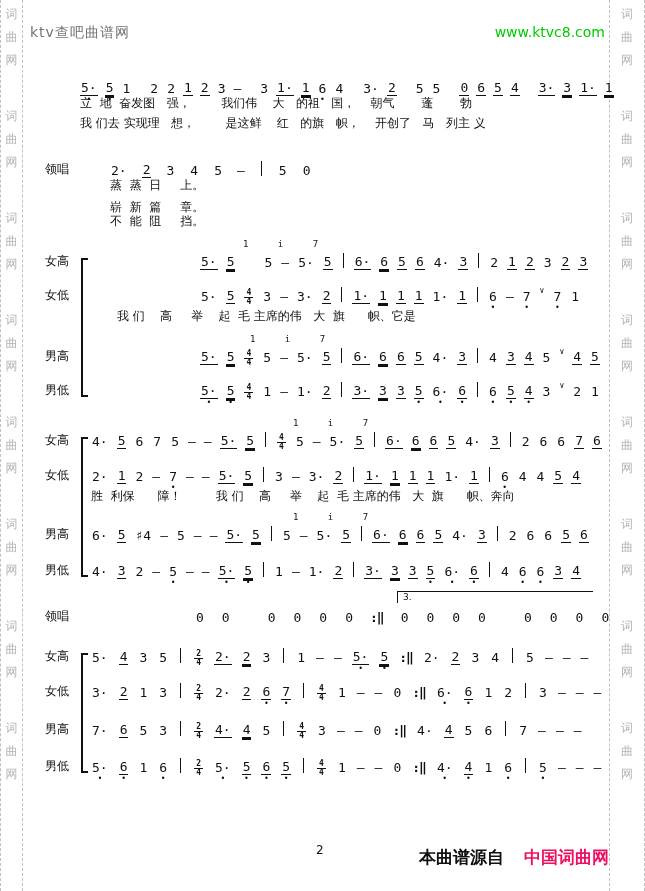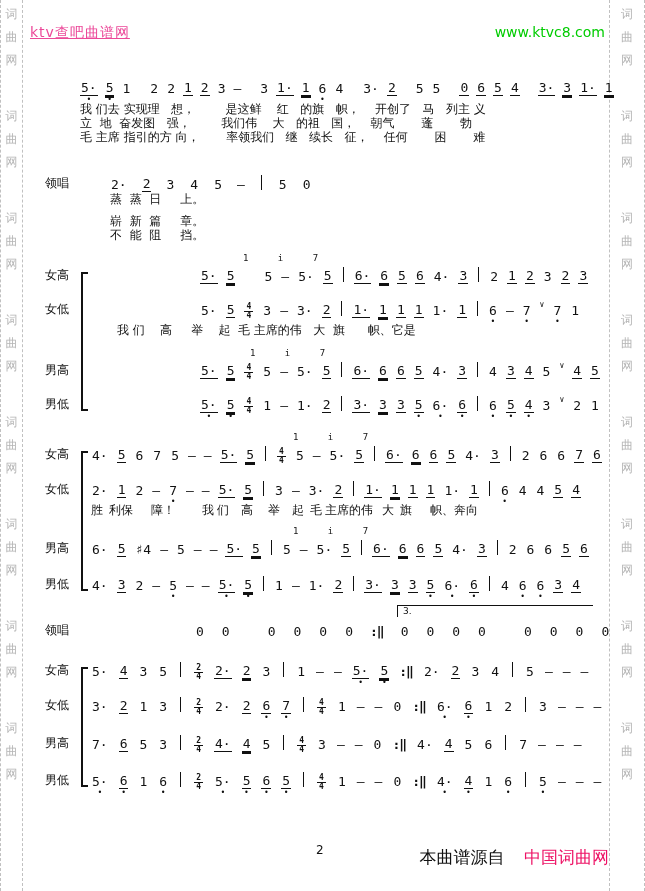--- a/index.html
+++ b/index.html
@@ -38,21 +38,21 @@
   .br{font-size:8px;transform:translateY(-9px);}
   .rep{font-weight:bold;letter-spacing:-1px;}
   .dash{letter-spacing:0;}
   .cue{position:absolute;top:-11px;font-size:9px;word-spacing:24px;
        font-family:"DejaVu Sans Mono",monospace;}
   .volta{position:absolute;top:-14px;height:11px;border-top:1px solid #111;border-left:1px solid #111;
          font-size:9px;line-height:10px;padding-left:5px;}
   .lyr{font-size:12px;line-height:14px;white-space:pre;}
   
   .pgnum{position:absolute;left:316px;bottom:34px;font-size:12px;}
-  .src{position:absolute;right:36px;bottom:22px;font-size:17px;font-weight:normal;white-space:nowrap;}
+  .src{position:absolute;right:36px;bottom:22px;font-size:17px;font-weight:bold;white-space:nowrap;}
   .src .red{margin-left:14px;}
 </style>
 </head>
 <body>
 
 <div class="page">
   <div class="wm-col left" style="color: rgb(181, 181, 181);">
       <span class="first">词</span>
       <span>曲</span>
       <span>网</span>
@@ -98,21 +98,21 @@
       <span>曲</span>
       <span>网</span>
       <span class="gstart">词</span>
       <span>曲</span>
       <span>网</span>
       <span class="gstart">词</span>
       <span>曲</span>
       <span>网</span>
     </div>
 
-  <div class="site-name" style="color: #ec4899; text-decoration: underline;">ktv查吧曲谱网</div>
+  <div class="site-name" style="color: #737373;">ktv查吧曲谱网</div>
   <div class="site-url" style="color: rgb(0, 204, 0);">www.ktvc8.com</div>
 
   <div class="score" id="score">
       <div class="blk" style="margin-top: 18px;">
         <div class="vline" style="margin-top: 8px;">
           <div class="nrow" style="margin-left: 35px; gap: 7px;">
             <span class="tk"><span class="tx u1">5·</span><span class="lo">•</span></span>
             <span class="tk"><span class="tx u2">5</span><span class="lo">•</span></span>
             <span class="tk"><span class="tx">1</span></span>
             <span class="bar"></span>
@@ -139,23 +139,22 @@
             <span class="tk"><span class="tx u1">6</span></span>
             <span class="tk"><span class="tx u1">5</span></span>
             <span class="tk"><span class="tx u1">4</span></span>
             <span class="bar"></span>
             <span class="tk"><span class="tx u1">3·</span></span>
             <span class="tk"><span class="tx u2">3</span></span>
             <span class="tk"><span class="tx u1">1·</span></span>
             <span class="tk"><span class="tx u2">1</span></span>
           </div>
         </div>
+        <div class="lyr" style="margin-left: 35px; margin-top: 0px;">立  地  奋发图   强，        我们伟    大   的祖   国，    朝气       蓬       勃</div>
         <div class="lyr" style="margin-left: 35px; margin-top: 6px;">我 们去 实现理   想，        是这鲜    红   的旗   帜，    开创了   马   列主 义</div>
-        <div class="lyr" style="margin-left: 35px; margin-top: 0px;">立  地  奋发图   强，        我们伟    大   的祖   国，    朝气       蓬       勃</div>
-        <div class="lyr" style="margin-left: 35px; margin-top: 0px;">毛 主席 指引的方 向，       率领我们   继   续长   征，    任何       困       难</div>
       </div>
       <div class="blk" style="margin-top: 28px;">
         <div class="vline" style="margin-top: 0px;">
           <span class="vlabel">领唱</span>
           <div class="nrow" style="margin-left: 65px; gap: 14px;">
             <span class="tk"><span class="tx">2·</span></span>
             <span class="tk"><span class="tx u1">2</span></span>
             <span class="tk"><span class="tx">3</span></span>
             <span class="tk"><span class="tx">4</span></span>
             <span class="tk"><span class="tx">5</span></span>
@@ -354,21 +353,21 @@
             <span class="tk"><span class="tx">1·</span></span>
             <span class="tk"><span class="tx u1">1</span></span>
             <span class="bar"></span>
             <span class="tk"><span class="tx">6</span><span class="lo">•</span></span>
             <span class="tk"><span class="tx">4</span></span>
             <span class="tk"><span class="tx">4</span></span>
             <span class="tk"><span class="tx u1">5</span></span>
             <span class="tk"><span class="tx u1">4</span></span>
           </div>
         </div>
-        <div class="lyr" style="margin-left: 46px; margin-top: 5px; font-family: Liberation Serif, serif;">胜  利保      障！         我 们    高     举    起  毛 主席的伟   大  旗      帜、奔向</div>
+        <div class="lyr" style="margin-left: 46px; margin-top: 5px;">胜  利保      障！         我 们    高     举    起  毛 主席的伟   大  旗      帜、奔向</div>
         <div class="vline" style="margin-top: 20px;">
           <span class="vlabel">男高</span>
           <span class="cue" style="left: 248px;">1 i 7</span>
           <div class="nrow" style="margin-left: 46px; gap: 8px;">
             <span class="tk"><span class="tx">6·</span></span>
             <span class="tk"><span class="tx u1">5</span></span>
             <span class="tk"><span class="tx">♯4</span></span>
             <span class="dash">—</span>
             <span class="tk"><span class="tx">5</span></span>
             <span class="dash">—</span>

